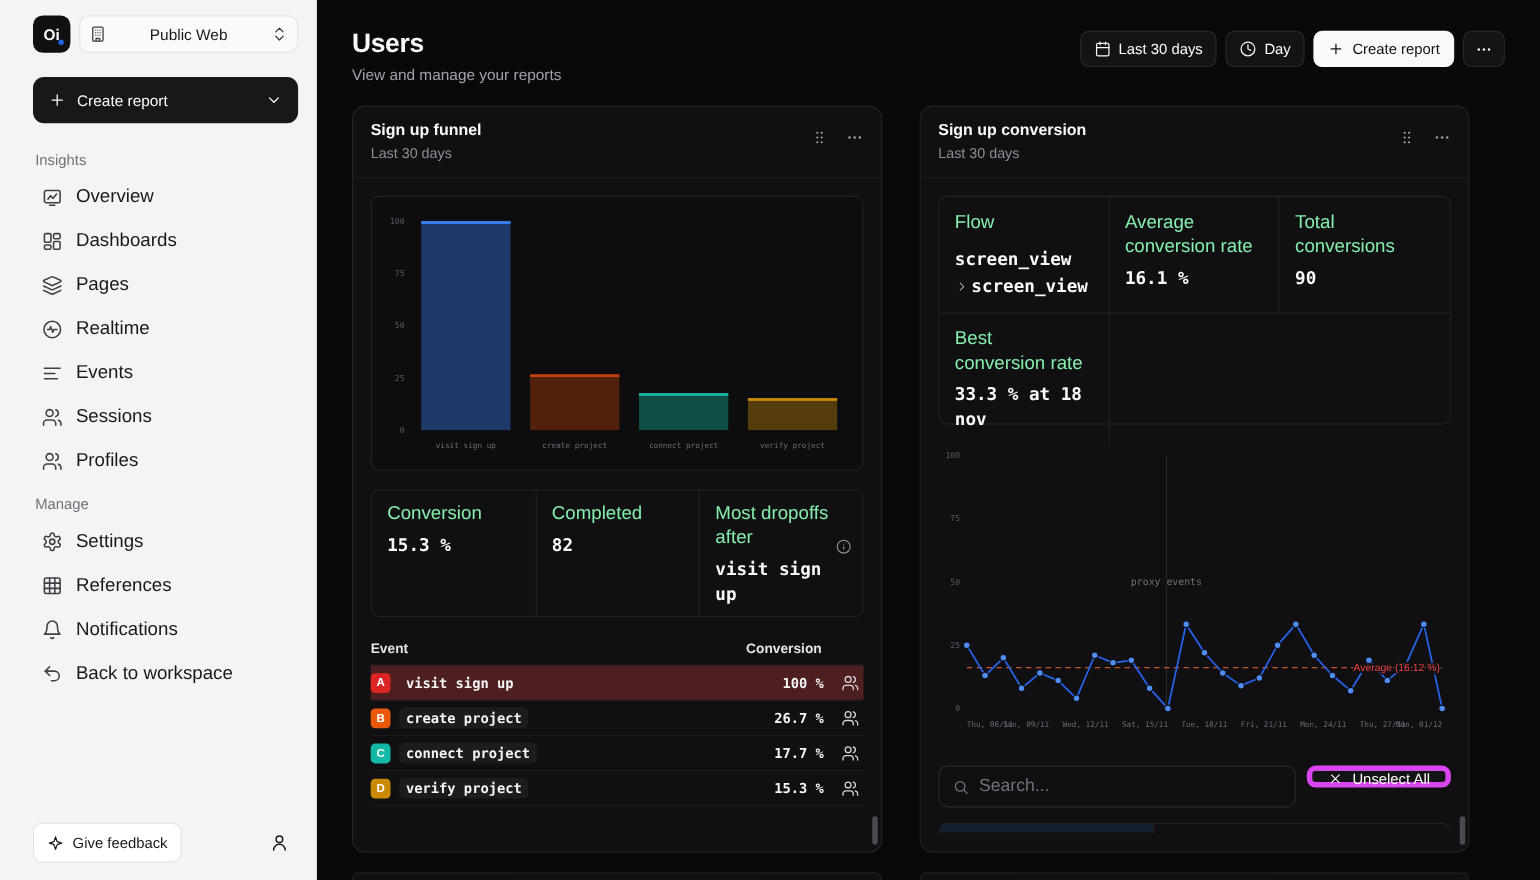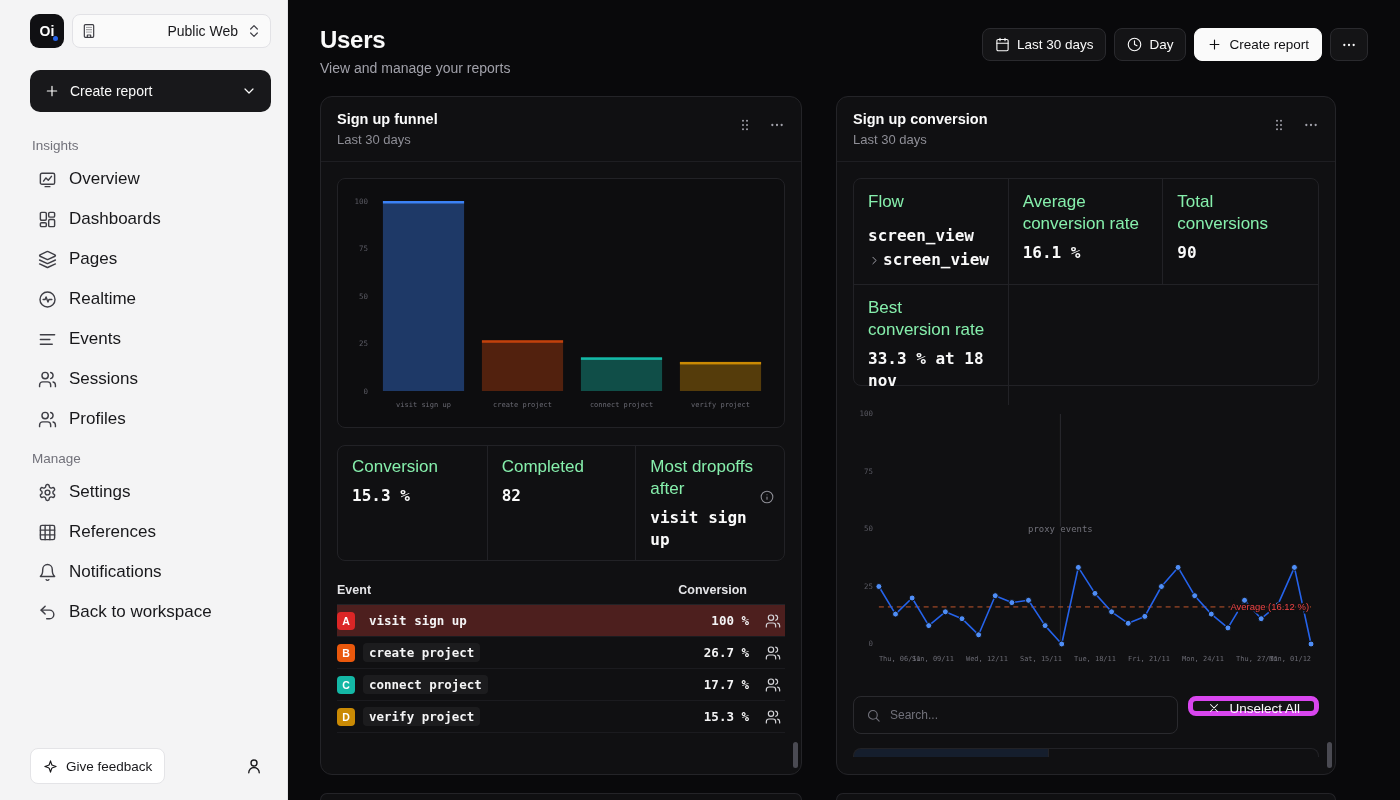--- a/index.html
+++ b/index.html
@@ -7,21 +7,21 @@
   svg.ic{fill:none;stroke:currentColor;stroke-width:1.8;stroke-linecap:round;stroke-linejoin:round;flex:none}
 
   .app{display:flex;width:100%;height:100%}
 
   
   .sidebar{width:288px;background:#f4f4f5;border-right:1px solid #e4e4e7;display:flex;flex-direction:column;padding:14px 16px 16px 30px}
   .ws-row{display:flex;gap:8px;align-items:center;margin-bottom:22px}
   .logo{width:34px;height:34px;border-radius:9px;background:#101013;color:#fff;display:flex;align-items:center;justify-content:center;font-weight:bold;font-size:14px;position:relative;flex:none}
   .logo i{position:absolute;right:6px;bottom:7px;width:5px;height:5px;border-radius:50%;background:#2563eb}
   .ws-select{flex:1;height:34px;display:flex;align-items:center;gap:8px;padding:0 8px;background:#fafafa;border:1px solid #e2e2e6;border-radius:8px;font-size:14px;color:#18181b;cursor:pointer;font-family:inherit}
-  .ws-select .ws-name{flex:1;text-align:right;font-weight:500}
+  .ws-select .ws-name{flex:1;text-align:center;font-weight:500}
   .ws-select svg{width:16px;height:16px;color:#3f3f46}
   .create-report-btn{height:42px;background:#18181b;color:#fafafa;border:none;border-radius:10px;display:flex;align-items:center;gap:10px;padding:0 14px;font-size:14px;font-weight:500;cursor:pointer;margin-bottom:14px;font-family:inherit}
   .create-report-btn .grow{flex:1;text-align:left}
   .create-report-btn svg{width:16px;height:16px}
   .section-label{font-size:13.5px;color:#71717a;margin:12px 0 6px 2px}
   .nav-item{display:flex;align-items:center;gap:12px;height:40px;padding:0 8px;border-radius:8px;color:#18181b;font-size:17px;cursor:pointer}
   .nav-item svg{width:19px;height:19px;color:#3f3f46}
   .sidebar-footer{margin-top:auto;display:flex;align-items:center;justify-content:space-between}
   .feedback-btn{display:flex;align-items:center;gap:8px;background:#ffffff;border:1px solid #e4e4e7;border-radius:8px;height:36px;padding:0 12px;font-size:13.5px;color:#18181b;cursor:pointer;font-family:inherit}
   .feedback-btn svg{width:15px;height:15px;color:#18181b}
@@ -79,21 +79,21 @@
   .bb{border-bottom:1px solid #222226}
   .br{border-right:1px solid #222226}
   .mono-val{font-family:"DejaVu Sans Mono",monospace;font-size:16px;font-weight:700;color:#fafafa;margin-top:7px;line-height:1.4;max-width:120px}
   .flow-v1{margin-top:12px}
   .flow-line{display:flex;align-items:center;gap:2px;margin-top:2px;max-width:none}
   .flow-line svg{width:13px;height:13px;color:#a1a1aa}
   .line-chart{height:270px;margin-top:14px}
   .search-row{display:flex;gap:10px;margin-top:26px}
   .search-box{flex:1;display:flex;align-items:center;gap:9px;height:38px;border:1px solid #2a2a2e;border-radius:8px;padding:0 12px;color:#71717a}
   .search-box svg{width:15px;height:15px}
-  .search-box input{flex:1;background:transparent;border:none;outline:none;color:#fafafa;font-size:12px;font-family:inherit}
+  .search-box input{flex:1;background:transparent;border:none;outline:none;color:#fafafa;font-size:16px;font-family:inherit}
   .search-box input::placeholder{color:#71717a}
   .unselect-btn{display:flex;gap:8px;height:20px;padding:0 14px;background:#141416;border:5px solid #d946ef;border-radius:8px;color:#fafafa;font-size:13.5px;cursor:pointer;font-family:inherit}
   .unselect-btn svg{width:14px;height:14px}
   .table-peek{margin-top:14px;height:9px;border:1px solid #222226;border-bottom:none;border-radius:8px 8px 0 0;display:flex;overflow:hidden}
   .table-peek .tp-a{flex:0 0 42%;background:rgba(59,130,246,.12);border-right:1px solid #222226}
   .table-peek .tp-b{flex:1}
 
   .peek-row{display:grid;grid-template-columns:482px 500px;gap:34px;margin-top:18px;flex:1}
   .peek-card{background:#101012;border:1px solid #242428;border-bottom:none;border-radius:12px 12px 0 0}
 

